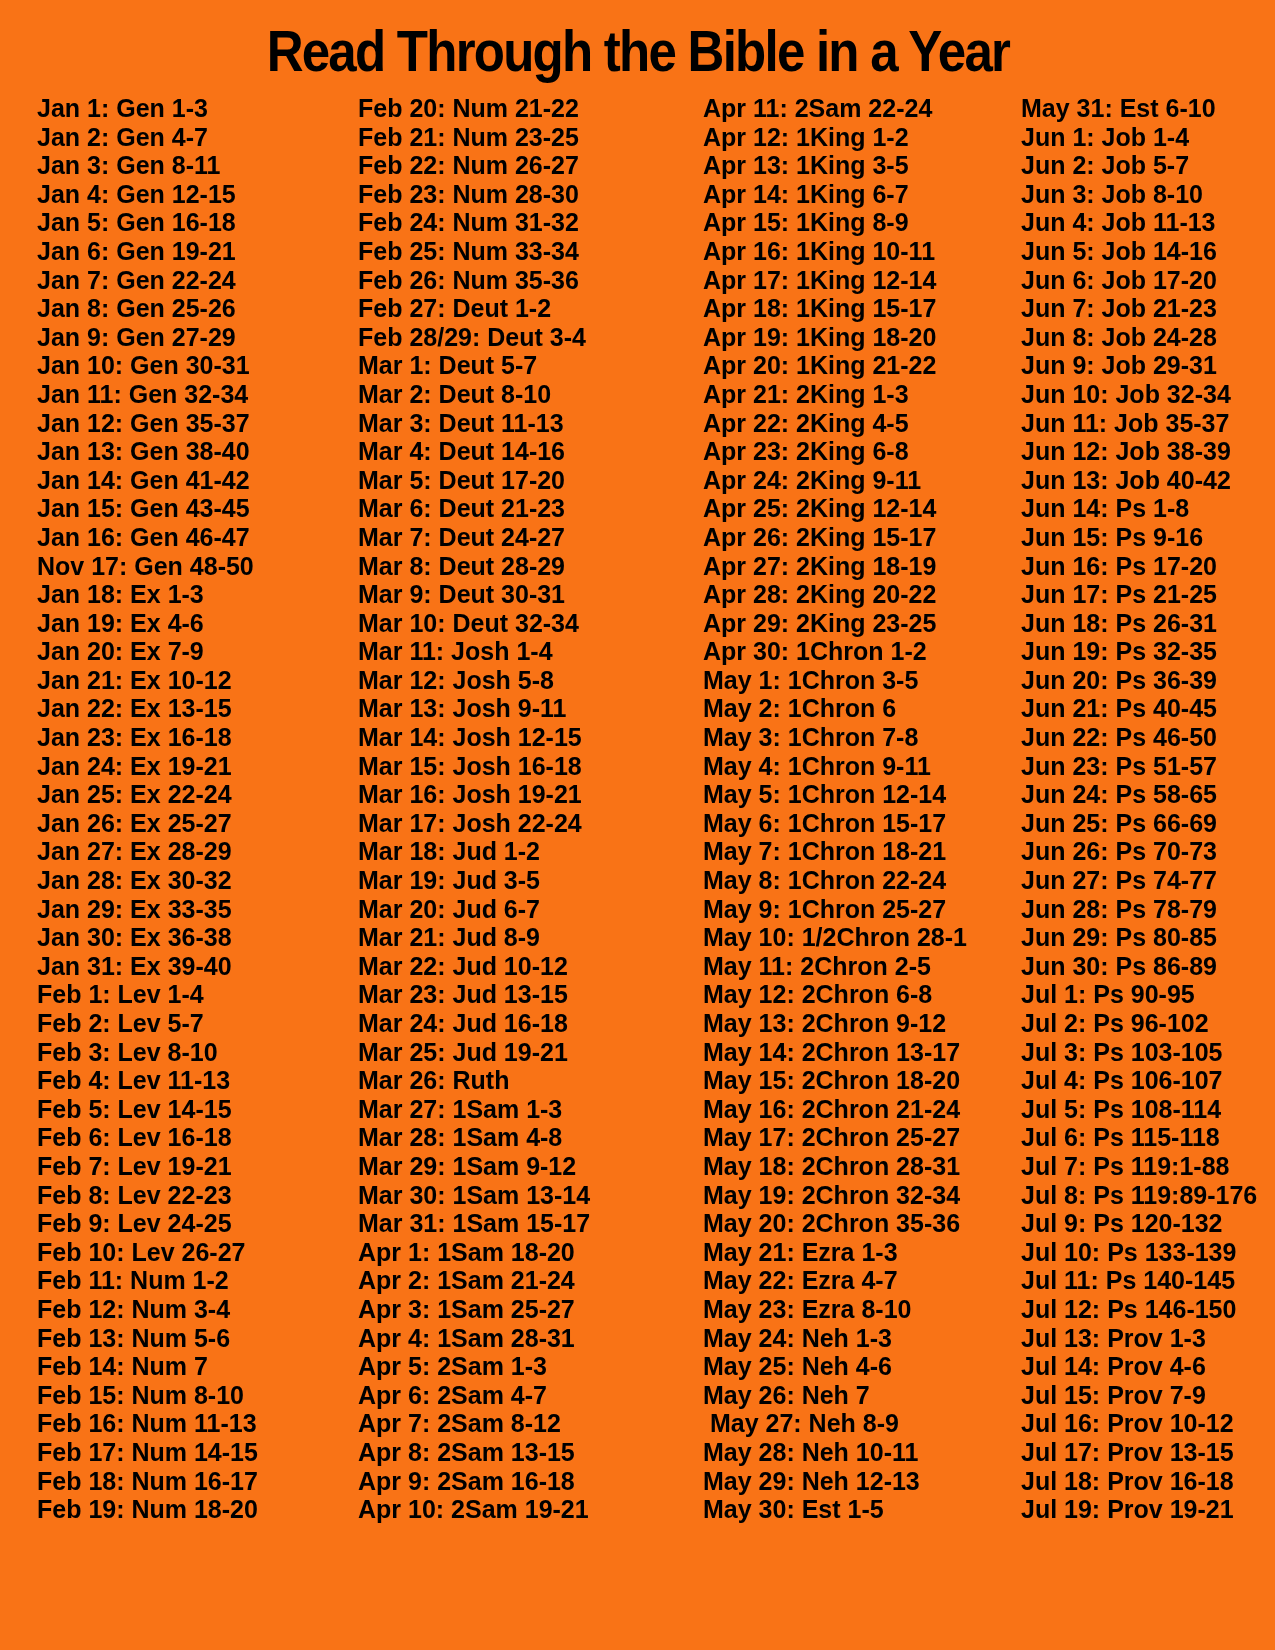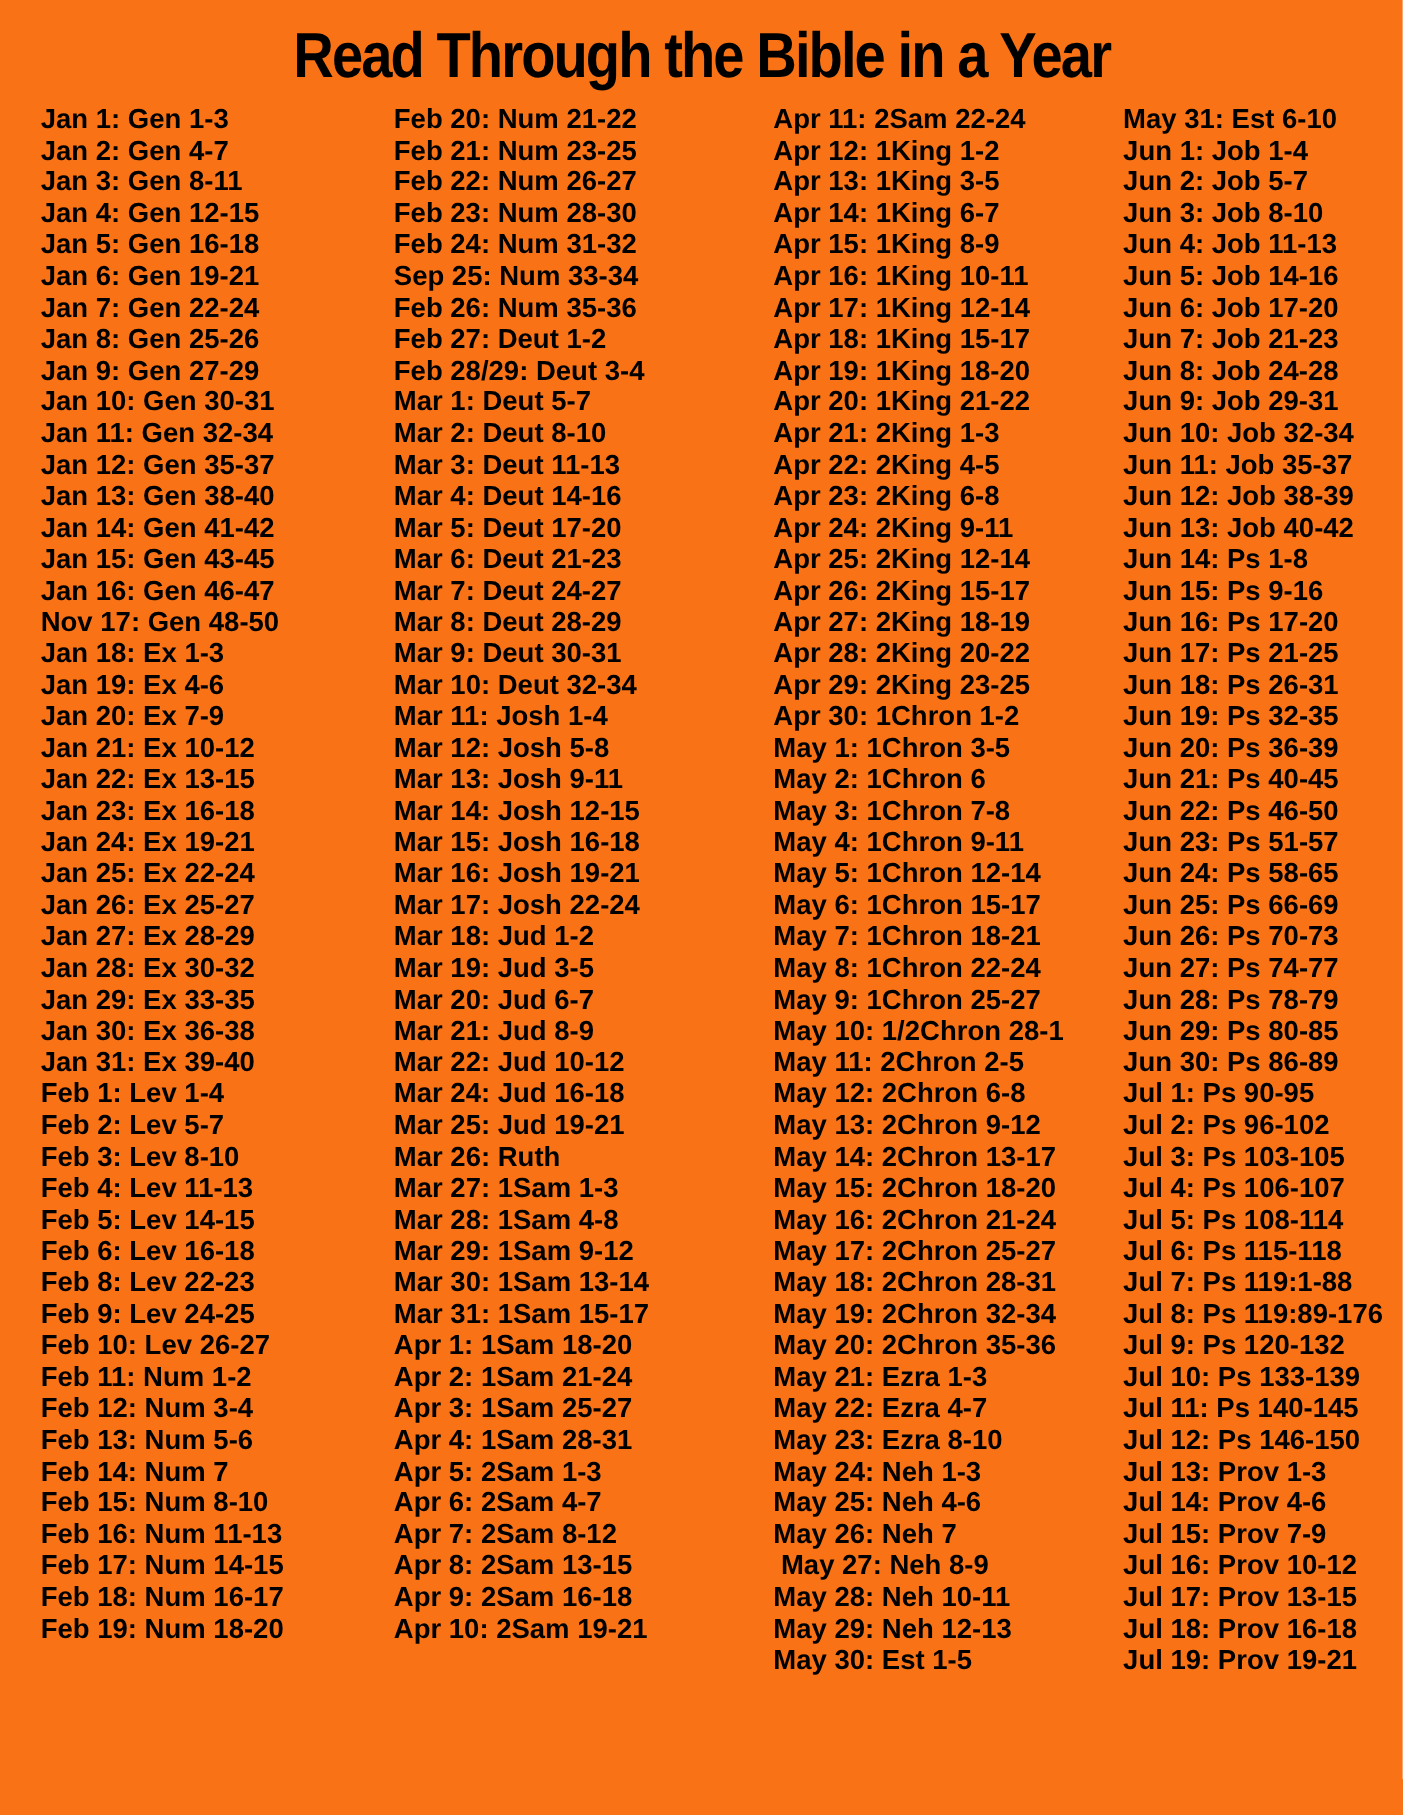--- a/index.html
+++ b/index.html
@@ -96,40 +96,41 @@
         <div class="entry">Jan 28: Ex 30-32</div>
         <div class="entry">Jan 29: Ex 33-35</div>
         <div class="entry">Jan 30: Ex 36-38</div>
         <div class="entry">Jan 31: Ex 39-40</div>
         <div class="entry">Feb 1: Lev 1-4</div>
         <div class="entry">Feb 2: Lev 5-7</div>
         <div class="entry">Feb 3: Lev 8-10</div>
         <div class="entry">Feb 4: Lev 11-13</div>
         <div class="entry">Feb 5: Lev 14-15</div>
         <div class="entry">Feb 6: Lev 16-18</div>
+        <div class="entry">Feb 7: Lev 19-21</div>
         <div class="entry">Feb 8: Lev 22-23</div>
         <div class="entry">Feb 9: Lev 24-25</div>
         <div class="entry">Feb 10: Lev 26-27</div>
         <div class="entry">Feb 11: Num 1-2</div>
         <div class="entry">Feb 12: Num 3-4</div>
         <div class="entry">Feb 13: Num 5-6</div>
         <div class="entry">Feb 14: Num 7</div>
         <div class="entry">Feb 15: Num 8-10</div>
         <div class="entry">Feb 16: Num 11-13</div>
         <div class="entry">Feb 17: Num 14-15</div>
         <div class="entry">Feb 18: Num 16-17</div>
         <div class="entry">Feb 19: Num 18-20</div>
       </div>
     <div class="col col-2">
         <div class="entry">Feb 20: Num 21-22</div>
         <div class="entry">Feb 21: Num 23-25</div>
         <div class="entry">Feb 22: Num 26-27</div>
         <div class="entry">Feb 23: Num 28-30</div>
         <div class="entry">Feb 24: Num 31-32</div>
-        <div class="entry">Sep 25: Num 33-34</div>
+        <div class="entry">Feb 25: Num 33-34</div>
         <div class="entry">Feb 26: Num 35-36</div>
         <div class="entry">Feb 27: Deut 1-2</div>
         <div class="entry">Feb 28/29: Deut 3-4</div>
         <div class="entry">Mar 1: Deut 5-7</div>
         <div class="entry">Mar 2: Deut 8-10</div>
         <div class="entry">Mar 3: Deut 11-13</div>
         <div class="entry">Mar 4: Deut 14-16</div>
         <div class="entry">Mar 5: Deut 17-20</div>
         <div class="entry">Mar 6: Deut 21-23</div>
         <div class="entry">Mar 7: Deut 24-27</div>
@@ -141,20 +142,21 @@
         <div class="entry">Mar 13: Josh 9-11</div>
         <div class="entry">Mar 14: Josh 12-15</div>
         <div class="entry">Mar 15: Josh 16-18</div>
         <div class="entry">Mar 16: Josh 19-21</div>
         <div class="entry">Mar 17: Josh 22-24</div>
         <div class="entry">Mar 18: Jud 1-2</div>
         <div class="entry">Mar 19: Jud 3-5</div>
         <div class="entry">Mar 20: Jud 6-7</div>
         <div class="entry">Mar 21: Jud 8-9</div>
         <div class="entry">Mar 22: Jud 10-12</div>
+        <div class="entry">Mar 23: Jud 13-15</div>
         <div class="entry">Mar 24: Jud 16-18</div>
         <div class="entry">Mar 25: Jud 19-21</div>
         <div class="entry">Mar 26: Ruth</div>
         <div class="entry">Mar 27: 1Sam 1-3</div>
         <div class="entry">Mar 28: 1Sam 4-8</div>
         <div class="entry">Mar 29: 1Sam 9-12</div>
         <div class="entry">Mar 30: 1Sam 13-14</div>
         <div class="entry">Mar 31: 1Sam 15-17</div>
         <div class="entry">Apr 1: 1Sam 18-20</div>
         <div class="entry">Apr 2: 1Sam 21-24</div>

